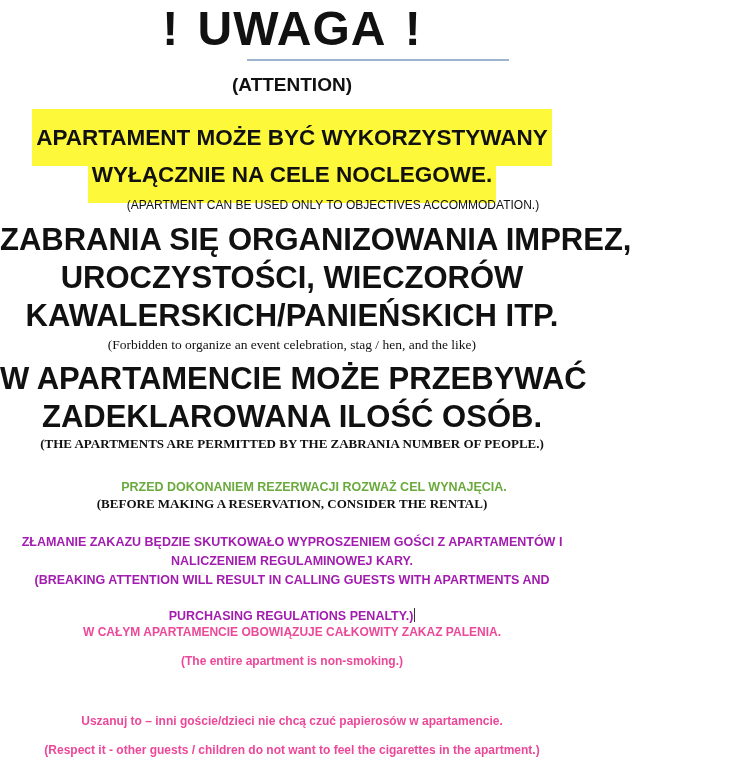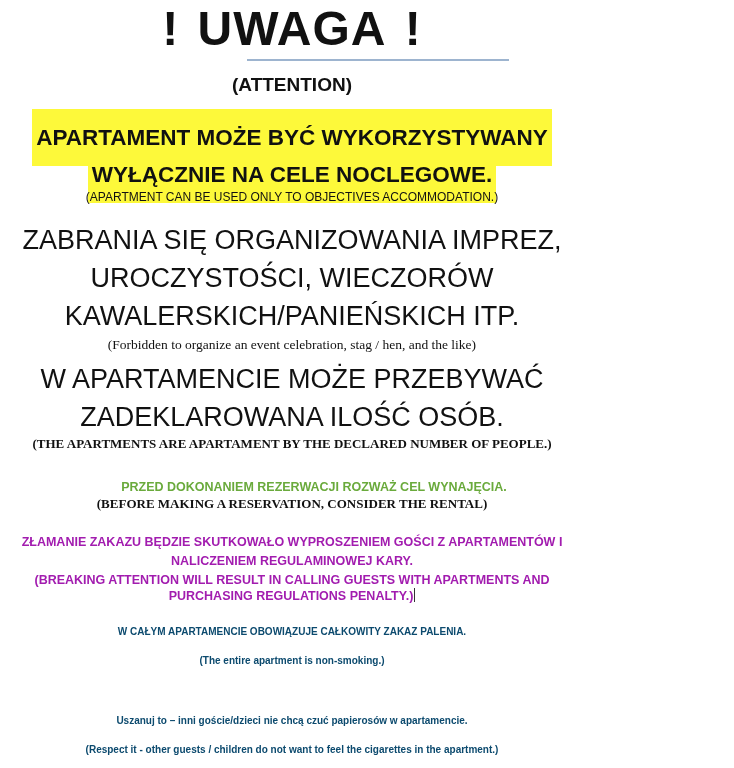--- a/index.html
+++ b/index.html
@@ -56,25 +56,25 @@
     .hl span {
       background: #fdf93a;
       padding: 16px 4px;
     }
     .hl1 { top: 121px; }
     .hl2 { top: 158px; }
     .sub-sans {
       font-size: 12px;
       line-height: 16px;
     }
-    .sub1 { top: 189px; }
+    .sub1 { top: 197px; margin-left: 41px; }
     .big {
-      font-size: 27px;
+      font-size: 31px;
       line-height: 38px;
-      font-weight: 400;
+      font-weight: 700;
     }
     .big1 { top: 221px; }
     .big2 { top: 259px; }
     .big3 { top: 297px; }
     .serif-sub {
       font-family: "Liberation Serif", "DejaVu Serif", serif;
       font-size: 13.5px;
       line-height: 18px;
     }
     .sub2 { top: 336px; }
@@ -98,32 +98,32 @@
     .sub4 { top: 495px; }
     .blk {
       font-size: 12.5px;
       font-weight: 700;
       line-height: 19px;
       color: #a21caf;
     }
     .blk1 { top: 533px; }
     .blk2 { top: 552px; }
     .blk3 { top: 571px; }
-    .blk4 { top: 587px; }
+    .blk4 { top: 607px; }
     .cursor {
       display: inline-block;
       width: 1px;
       height: 14px;
       background: #333;
       vertical-align: -2px;
       margin-left: 1px;
     }
     .red {
-      color: #0c4a6e;
-      font-size: 10px;
+      color: #ec4899;
+      font-size: 12px;
       font-weight: 700;
       line-height: 18px;
     }
     .red1 { top: 623px; }
     .red2 { top: 652px; }
     .red3 { top: 712px; }
     .red4 { top: 741px; }
   </style>
 </head>
 <body>
@@ -147,21 +147,21 @@
   </div>
   <div class="line sub-sans sub1">(APARTMENT CAN BE USED ONLY TO OBJECTIVES ACCOMMODATION.)</div>
 
   <div class="line big big1">ZABRANIA SIĘ ORGANIZOWANIA IMPREZ,</div>
   <div class="line big big2">UROCZYSTOŚCI, WIECZORÓW</div>
   <div class="line big big3">KAWALERSKICH/PANIEŃSKICH ITP.</div>
   <div class="line serif-sub sub2">(Forbidden to organize an event celebration, stag / hen, and the like)</div>
 
   <div class="line big big4">W APARTAMENCIE MOŻE PRZEBYWAĆ</div>
   <div class="line big big5">ZADEKLAROWANA ILOŚĆ OSÓB.</div>
-  <div class="line serif-bold sub3">(THE APARTMENTS ARE APARTAMENT BY THE DECLARED NUMBER OF PEOPLE.)</div>
+  <div class="line serif-bold sub3">(THE APARTMENTS ARE PERMITTED BY THE ZABRANIA NUMBER OF PEOPLE.)</div>
 
   <div class="line green">PRZED DOKONANIEM REZERWACJI ROZWAŻ CEL WYNAJĘCIA.</div>
   <div class="line serif-bold sub4">(BEFORE MAKING A RESERVATION, CONSIDER THE RENTAL)</div>
 
   <div class="line blk blk1">ZŁAMANIE ZAKAZU BĘDZIE SKUTKOWAŁO WYPROSZENIEM GOŚCI Z APARTAMENTÓW I</div>
   <div class="line blk blk2">NALICZENIEM REGULAMINOWEJ KARY.</div>
   <div class="line blk blk3">(BREAKING ATTENTION WILL RESULT IN CALLING GUESTS WITH APARTMENTS AND</div>
   <div class="line blk blk4">
     <span>PURCHASING REGULATIONS PENALTY.)</span><span class="cursor"></span>
   </div>

